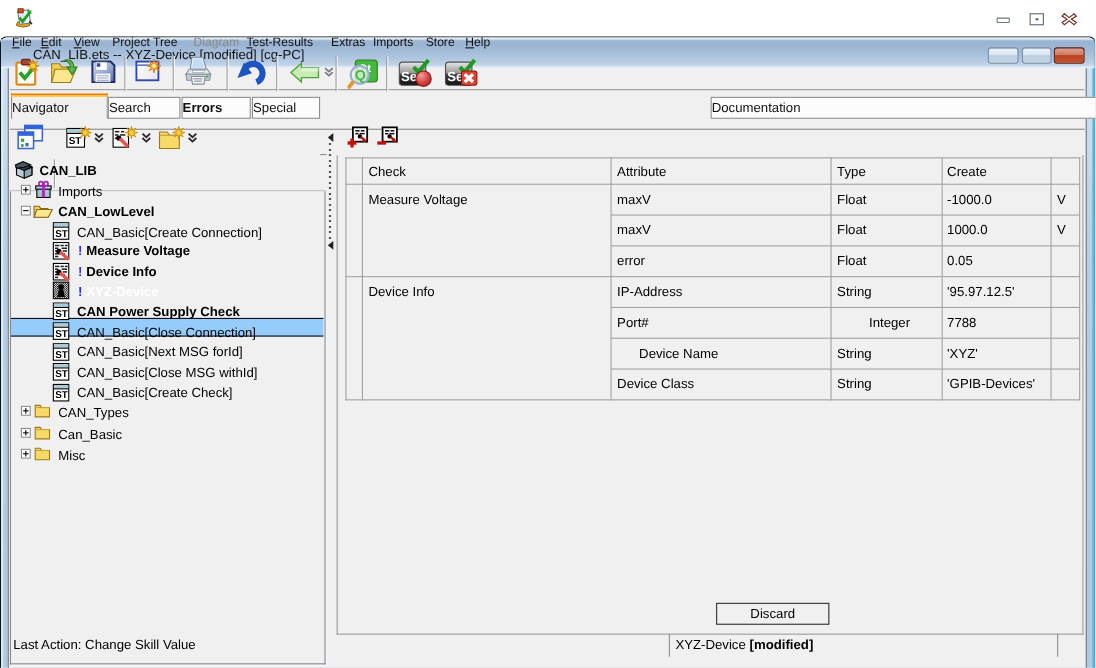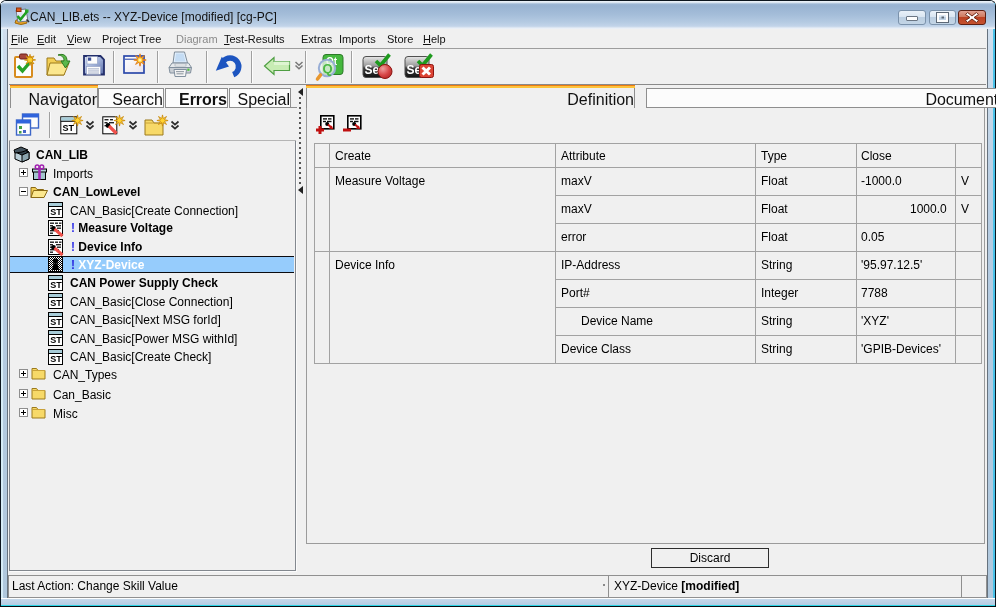--- a/index.html
+++ b/index.html
@@ -1,18 +1,18 @@
 <!DOCTYPE html>
 <html><head>
 <meta charset="utf-8">
 <style>
 * { margin:0; padding:0; box-sizing:border-box; }
 html,body { width:996px; height:607px; background:#ffffff; font-family:"Liberation Sans", sans-serif; }
 #win { position:absolute; left:0; top:0; width:996px; height:607px; overflow:hidden; }
-.abs { position:absolute; }
+.abs { position:absolute;margin-top:33px; }
 #frame { left:0; top:0; width:996px; height:607px; border:1px solid #0c161f; border-bottom:none; border-radius:6px 6px 0 0;
   background:linear-gradient(180deg,#d8e6f3 0%,#cddcec 8%,#c9daea 16%,#bed1e5 26%,#b6cce2 38%,#b0c8dd 100%); }
 #cyanR { left:993px; top:3px; width:2px; height:600px; background:#49c1e8; }
 #cyanL { left:1px; top:3px; width:2px; height:600px; background:#d6ecf7; }
 #titlebar { left:1px; top:1px; width:994px; height:28px; border-radius:5px 5px 0 0;
   background:linear-gradient(180deg,#eef4fa 0%,#dde8f3 5%,#9db7d5 11%,#98b3d2 18%,#a4bdd9 48%,#b4cae2 75%,#c2d4e9 90%,#e2eaf4 96%,#eff3f9 100%); }
 #client { left:7px; top:29px; width:981px; height:569px; background:#f0f0f0; border-left:1px solid #66727e; border-right:1px solid #66727e; }
 #title { top:10px; font-size:12px; color:#111; }
 
 .wbtn { top:10px; height:15px; border:1px solid #7b92ab; border-radius:3px;
@@ -25,21 +25,21 @@
 
 #menubar { left:9px; top:29px; width:977px; height:19px; background:#f0f0f0; }
 #menuline { left:9px; top:48px; width:977px; height:1px; background:#9d9d9d; }
 .mi { position:absolute; top:33px; font-size:11px; color:#111; }
 .mi u { text-decoration:underline; }
 .dis { color:#8a8a8a; }
 
 #toolbarline { left:9px; top:84px; width:977px; height:1px; background:#8a8a8a; }
 .tsep { position:absolute; top:51px; width:1px; height:32px; background:#a0a0a0; box-shadow:1px 0 0 #fcfcfc; }
 
-.tab { position:absolute; font-size:16px; color:#111; text-align:right; }
+.tab { position:absolute; font-size:12px; color:#111; text-align:left; }
 .tabact { top:85px; height:23px; background:#f0f0f0; border-left:1px solid #8e8e8e; border-right:1px solid #8e8e8e; padding-top:6px; }
 .tabact:before { content:""; position:absolute; left:-1px; top:0; width:calc(100% + 2px); height:3px; background:linear-gradient(180deg,#ee7c12 0 50%,#fdc43c 50% 100%); }
 .tabin { top:88px; height:20px; background:#fcfcfc; border:1px solid #8e8e8e; border-bottom:1px solid #8e8e8e; padding-top:2px; }
 
 #ltoolline { left:9px; top:140px; width:287px; height:1px; background:#b5b5b5; }
 #lsep { left:49px; top:112px; width:1px; height:26px; background:#a0a0a0; box-shadow:1px 0 0 #fcfcfc; }
 #treebox { left:9px; top:141px; width:287px; height:430px; background:#f0f0f0; border:1px solid #83888f; border-top:none; box-shadow:1px 1px 0 #fbfbfb; }
 .trow { position:absolute; font-size:12px; color:#000; white-space:nowrap; }
 .b { font-weight:bold; }
 .excl { color:#3434e8; font-weight:bold; }
@@ -410,21 +410,21 @@
     <text x="2.2" y="13" font-family="Liberation Sans" font-size="9" font-weight="bold" fill="#000">ST</text>
   </svg>
   <div class="trow" style="left:70px;top:313px">CAN_Basic[Next MSG forId]</div>
 
   <svg style="left:48px;top:330px" width="15" height="16" viewBox="0 0 15 16">
     <rect x="0.5" y="0.5" width="14" height="15" fill="#fff" stroke="#000"></rect>
     <rect x="1" y="1" width="13" height="3" fill="#a7ccd8"></rect>
     <line x1="0.5" y1="4.5" x2="14.5" y2="4.5" stroke="#000" stroke-width="1"></line>
     <text x="2.2" y="13" font-family="Liberation Sans" font-size="9" font-weight="bold" fill="#000">ST</text>
   </svg>
-  <div class="trow" style="left:70px;top:331.5px">CAN_Basic[Power MSG withId]</div>
+  <div class="trow" style="left:70px;top:331.5px">CAN_Basic[Close MSG withId]</div>
 
   <svg style="left:48px;top:348.5px" width="15" height="16" viewBox="0 0 15 16">
     <rect x="0.5" y="0.5" width="14" height="15" fill="#fff" stroke="#000"></rect>
     <rect x="1" y="1" width="13" height="3" fill="#a7ccd8"></rect>
     <line x1="0.5" y1="4.5" x2="14.5" y2="4.5" stroke="#000" stroke-width="1"></line>
     <text x="2.2" y="13" font-family="Liberation Sans" font-size="9" font-weight="bold" fill="#000">ST</text>
   </svg>
   <div class="trow" style="left:70px;top:350px">CAN_Basic[Create Check]</div>
 
   <div class="pm pp" style="left:19px;top:369px">
@@ -456,21 +456,20 @@
     <path d="M1 4.5 L14 4.5" stroke="#c9a23a" stroke-width="1"></path>
   </svg>
   <div class="trow" style="left:53px;top:406.5px">Misc</div>
 
   <div class="abs" id="split">
     <div class="stri" style="left:1px;top:2px;"></div>
     <div id="sdots"></div>
     <div class="stri" style="left:1px;top:100px;"></div>
   </div>
 
-  <div class="tab tabact" style="left:306px;width:329px;">Definition</div>
   <div class="tab tabin" style="left:646px;width:388px;">Documentation</div>
   <div class="abs" id="rpanelL"></div>
   <div class="abs" id="rpanelR"></div>
   <div class="abs" id="rpanelB"></div>
 
   <div class="tl" style="left:314px;top:143px;width:668px;height:1px"></div>
   <div class="tl" style="left:314px;top:167px;width:668px;height:1px"></div>
   <div class="tl" style="left:555px;top:195px;width:427px;height:1px"></div>
   <div class="tl" style="left:555px;top:223px;width:427px;height:1px"></div>
   <div class="tl" style="left:314px;top:251px;width:668px;height:1px"></div>
@@ -478,51 +477,51 @@
   <div class="tl" style="left:555px;top:307px;width:427px;height:1px"></div>
   <div class="tl" style="left:555px;top:335px;width:427px;height:1px"></div>
   <div class="tl" style="left:314px;top:363px;width:668px;height:1px"></div>
   <div class="tl" style="left:314px;top:143px;width:1px;height:221px"></div>
   <div class="tl" style="left:329px;top:143px;width:1px;height:221px"></div>
   <div class="tl" style="left:555px;top:143px;width:1px;height:221px"></div>
   <div class="tl" style="left:755px;top:143px;width:1px;height:221px"></div>
   <div class="tl" style="left:856px;top:143px;width:1px;height:221px"></div>
   <div class="tl" style="left:955px;top:143px;width:1px;height:221px"></div>
   <div class="tl" style="left:981px;top:143px;width:1px;height:221px"></div>
-  <div class="tcell" style="left:335px;top:149px">Create</div>
+  <div class="tcell" style="left:335px;top:149px">Check</div>
   <div class="tcell" style="left:561px;top:149px">Attribute</div>
   <div class="tcell" style="left:761px;top:149px">Type</div>
-  <div class="tcell" style="left:861px;top:149px">Close</div>
+  <div class="tcell" style="left:861px;top:149px">Create</div>
   <div class="tcell" style="left:335px;top:174px">Measure Voltage</div>
   <div class="tcell" style="left:561px;top:174px">maxV</div>
   <div class="tcell" style="left:761px;top:174px">Float</div>
   <div class="tcell" style="left:861px;top:174px">-1000.0</div>
   <div class="tcell" style="left:961px;top:174px">V</div>
   <div class="tcell" style="left:561px;top:202px">maxV</div>
   <div class="tcell" style="left:761px;top:202px">Float</div>
-  <div class="tcell" style="left:910px;top:202px">1000.0</div>
+  <div class="tcell" style="left:861px;top:202px">1000.0</div>
   <div class="tcell" style="left:961px;top:202px">V</div>
   <div class="tcell" style="left:561px;top:230px">error</div>
   <div class="tcell" style="left:761px;top:230px">Float</div>
   <div class="tcell" style="left:861px;top:230px">0.05</div>
   <div class="tcell" style="left:335px;top:258px">Device Info</div>
   <div class="tcell" style="left:561px;top:258px">IP-Address</div>
   <div class="tcell" style="left:761px;top:258px">String</div>
   <div class="tcell" style="left:861px;top:258px">'95.97.12.5'</div>
   <div class="tcell" style="left:561px;top:286px">Port#</div>
-  <div class="tcell" style="left:761px;top:286px">Integer</div>
+  <div class="tcell" style="left:790px;top:286px">Integer</div>
   <div class="tcell" style="left:861px;top:286px">7788</div>
   <div class="tcell" style="left:581px;top:314px">Device Name</div>
   <div class="tcell" style="left:761px;top:314px">String</div>
   <div class="tcell" style="left:861px;top:314px">'XYZ'</div>
   <div class="tcell" style="left:561px;top:342px">Device Class</div>
   <div class="tcell" style="left:761px;top:342px">String</div>
   <div class="tcell" style="left:861px;top:342px">'GPIB-Devices'</div>
 
-  <div class="pbtn" style="left:651px;width:118px;">Discard</div>
+  <div class="pbtn" style="left:651px;width:103px;">Discard</div>
 
   <div class="abs" id="status"></div>
   <div class="ssep" style="left:608px"></div>
   <div class="abs" style="left:603px;top:584px;width:2px;height:2px;background:#8a8a8a"></div>
   <div class="ssep" style="left:961px"></div>
   <div class="stext" style="left:12px">Last Action: Change Skill Value</div>
   <div class="stext" style="left:614px">XYZ-Device <span class="b">[modified]</span></div>
 
   <div class="abs" id="bottom"></div>
   <div class="abs" id="bottomb"></div>

